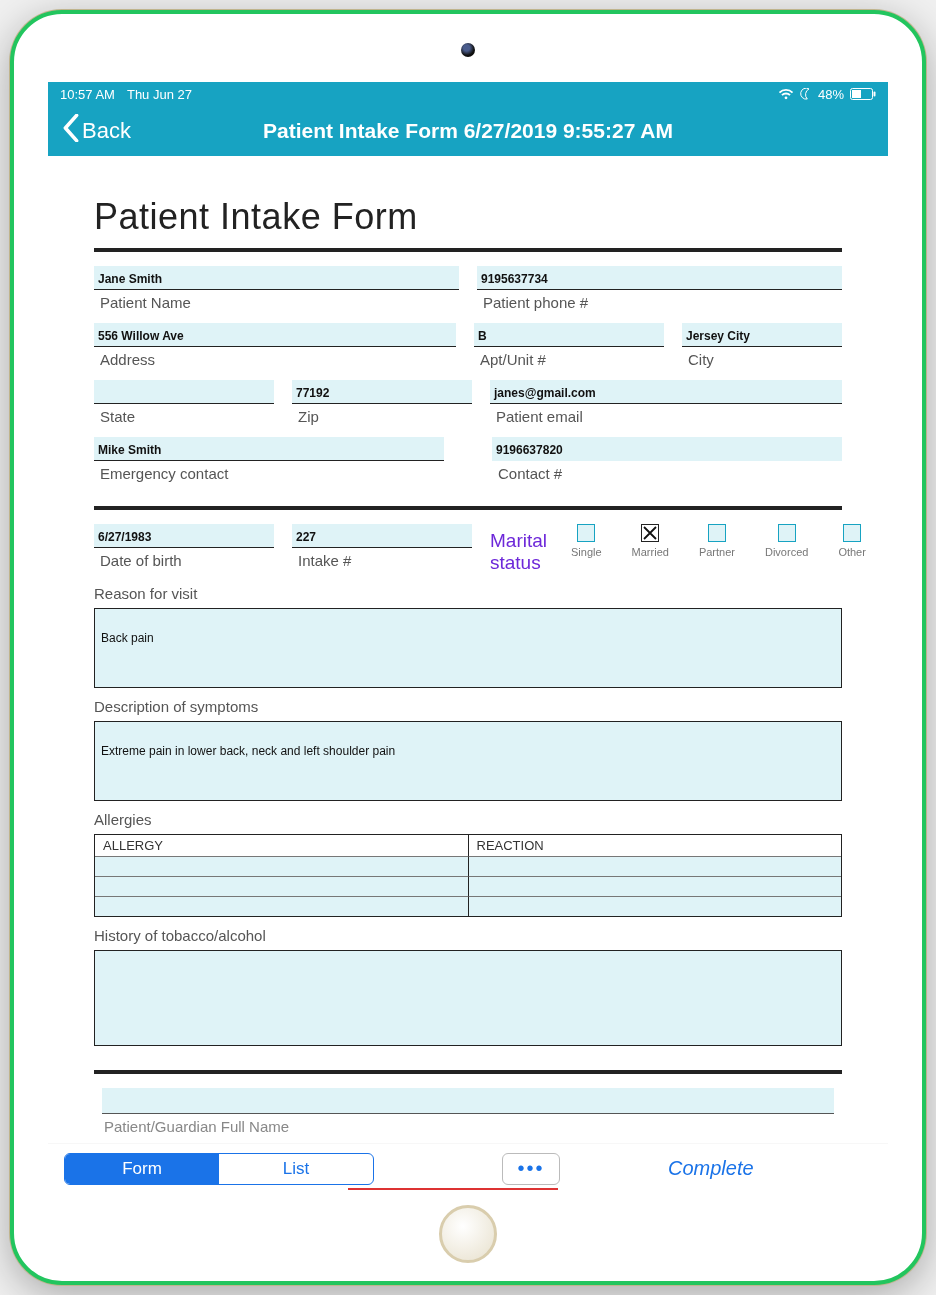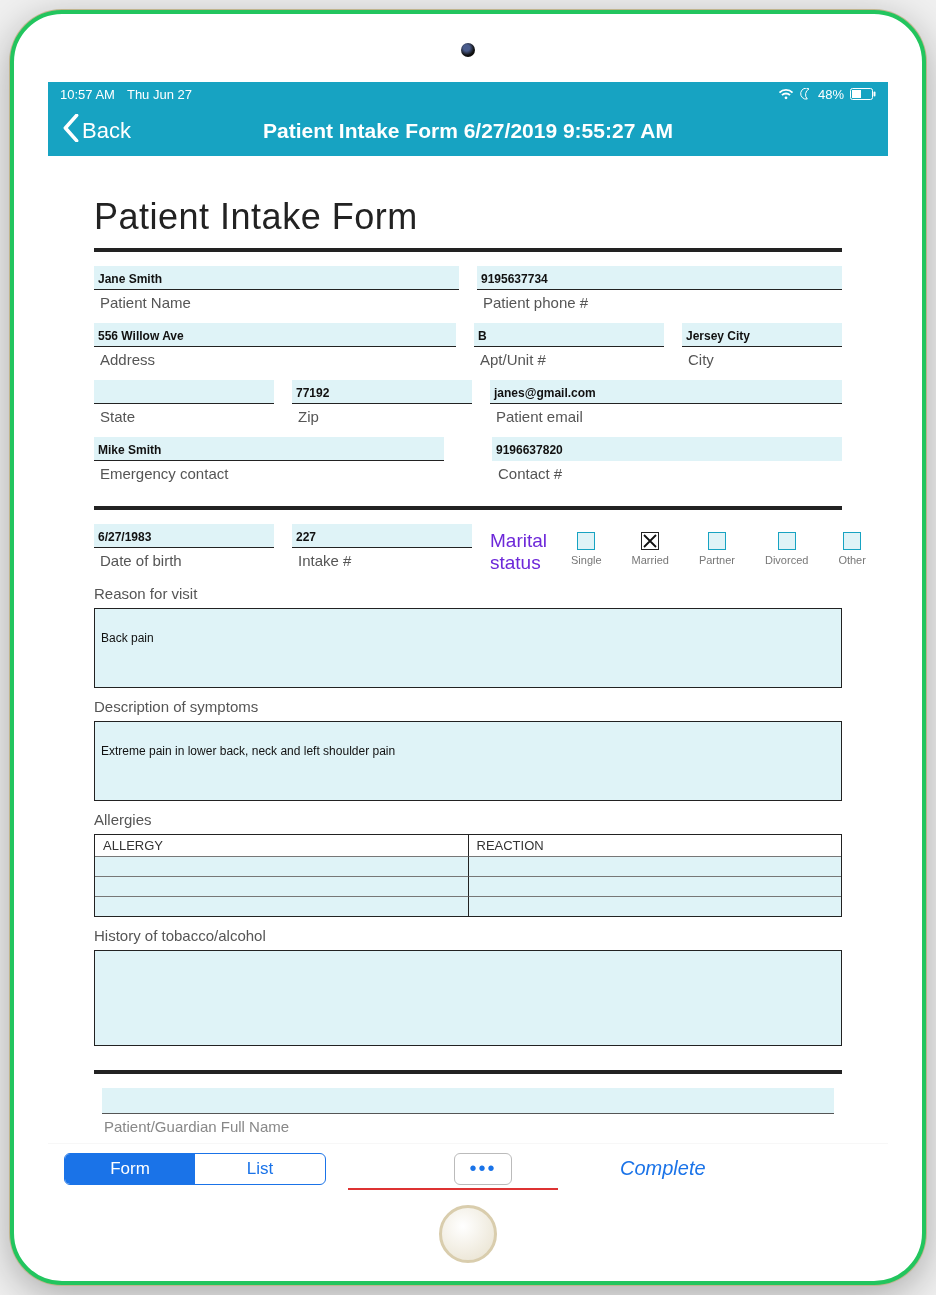--- a/index.html
+++ b/index.html
@@ -122,21 +122,21 @@
   }
   .field .label {
     font-size: 15px;
     color: #555;
     padding: 4px 6px 6px 6px;
   }
   .w-half { flex: 1; }
   
   .marital-row { display:flex; align-items: flex-start; gap: 18px; }
   .marital-label { font-size: 19px; color:#6d28d9; margin-right: 10px; padding-top:6px;}
-  .checks { display:flex; gap:30px;align-items:center; }
+  .checks { display:flex; gap:30px; }
   .check-col { display:flex; flex-direction:column; align-items:center; gap:4px;}
   .checkbox {
     width:18px; height:18px; border:1.5px solid #17a3c2; background:#dff3f7;
     display:flex;align-items:center;justify-content:center;
   }
   .checkbox.checked { background:#fff; border-color:#222;}
   .checkbox.checked svg { width:14px;height:14px; }
   .check-label { font-size:11px; color:#777;}
   .section-label { font-size:15px; color:#555; margin: 10px 0 6px; }
   .textarea {
@@ -176,21 +176,21 @@
     display: flex;
     align-items: center;
     padding: 0 16px;
     gap: 18px;
   }
   .segmented {
     display:flex; border:1px solid #1a73e8; border-radius:6px; overflow:hidden;
     height: 32px;
   }
   .segmented .seg {
-    width: 130px; display:flex;align-items:center;justify-content:center;
+    width: 154px; display:flex;align-items:center;justify-content:center;
     font-size: 17px; cursor:pointer;
   }
   .segmented .seg.active { background:#1a73e8; color:#fff;}
   .segmented .seg.inactive { color:#1a73e8; }
   .more-btn {
     margin-left: 110px;
     border:1px solid #bbb; border-radius:6px;
     width:58px; height:32px; display:flex;align-items:center;justify-content:center;
     color:#1a73e8; font-size:20px; letter-spacing:2px; cursor:pointer;
   }

